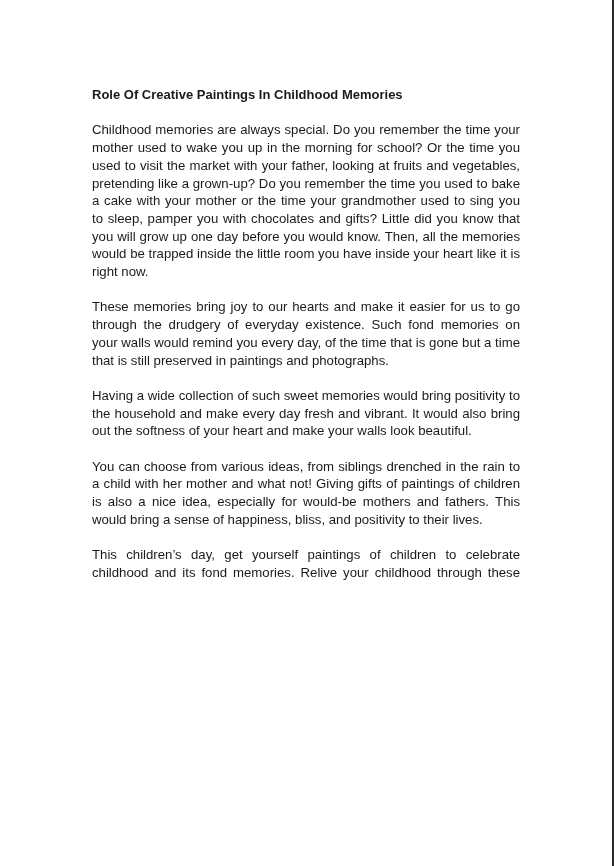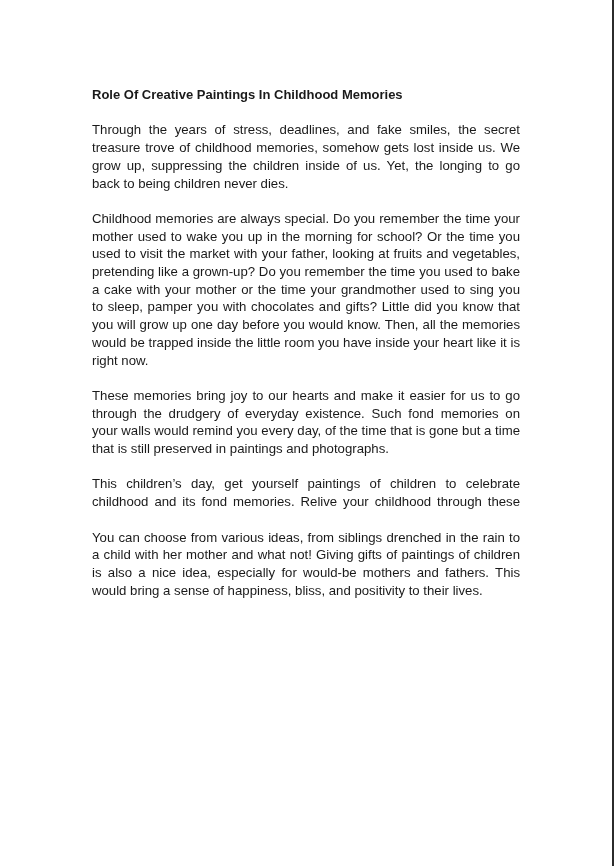--- a/index.html
+++ b/index.html
@@ -15,19 +15,19 @@
   }
   .heading { font-weight: bold; margin: 0 0 17.7px 0; font-size: 13px; }
   .para { margin: 0 0 17.7px 0; text-align: justify; }
 </style>
 </head>
 <body>
 
 <div class="page">
   <div class="content">
     <p class="heading">Role Of Creative Paintings In Childhood Memories</p>
-    <p class="para">Through the years of stress, deadlines, and fake smiles, the secret treasure trove of childhood memories, somehow gets lost inside us. We grow up, suppressing the children inside of us. Yet, the longing to go back to being children never dies.</p>
     <p class="para">Childhood memories are always special. Do you remember the time your mother used to wake you up in the morning for school? Or the time you used to visit the market with your father, looking at fruits and vegetables, pretending like a grown-up? Do you remember the time you used to bake a cake with your mother or the time your grandmother used to sing you to sleep, pamper you with chocolates and gifts? Little did you know that you will grow up one day before you would know. Then, all the memories would be trapped inside the little room you have inside your heart like it is right now.</p>
     <p class="para">These memories bring joy to our hearts and make it easier for us to go through the drudgery of everyday existence. Such fond memories on your walls would remind you every day, of the time that is gone but a time that is still preserved in paintings and photographs.</p>
+    <p class="para">Having a wide collection of such sweet memories would bring positivity to the household and make every day fresh and vibrant. It would also bring out the softness of your heart and make your walls look beautiful.</p>
+    <p class="para">You can choose from various ideas, from siblings drenched in the rain to a child with her mother and what not! Giving gifts of paintings of children is also a nice idea, especially for would-be mothers and fathers. This would bring a sense of happiness, bliss, and positivity to their lives.</p>
     <p class="para" style="text-align-last: justify;">This children’s day, get yourself paintings of children to celebrate childhood and its fond memories. Relive your childhood through these</p>
-    <p class="para">You can choose from various ideas, from siblings drenched in the rain to a child with her mother and what not! Giving gifts of paintings of children is also a nice idea, especially for would-be mothers and fathers. This would bring a sense of happiness, bliss, and positivity to their lives.</p>
   </div>
 </div>
 
 </body></html>

